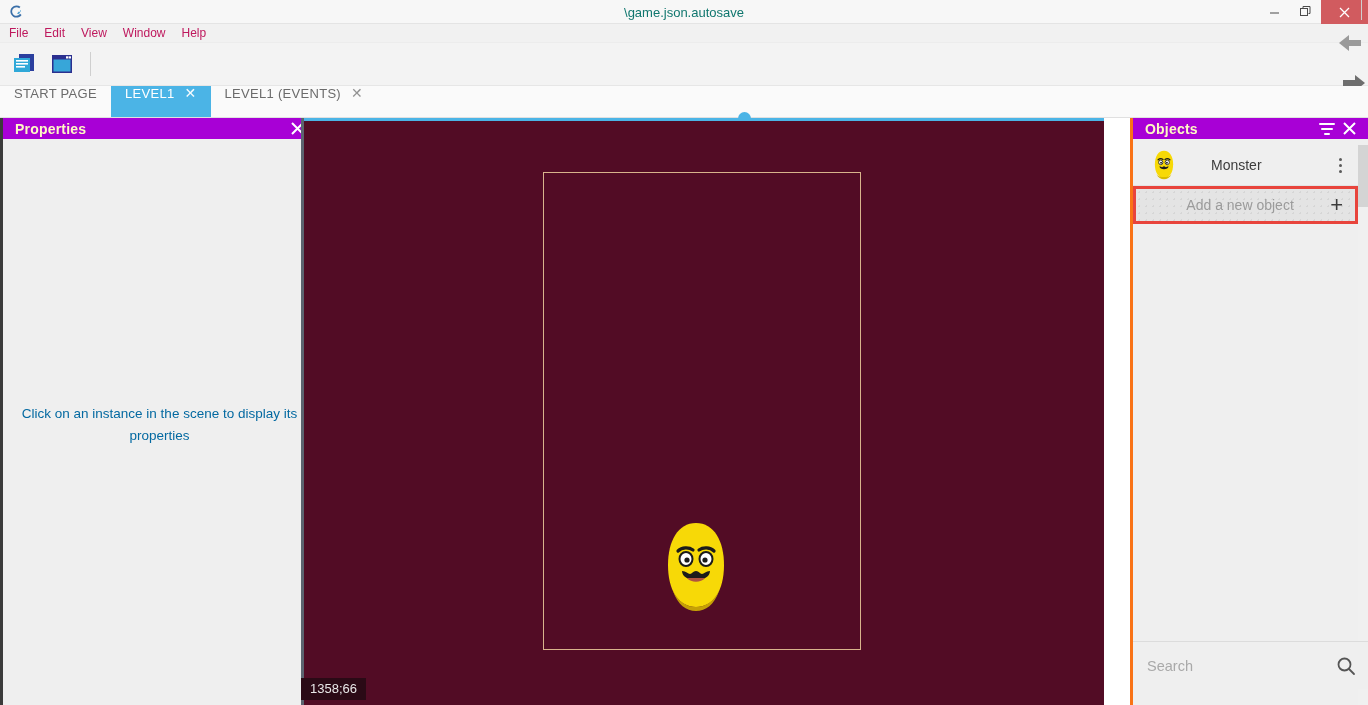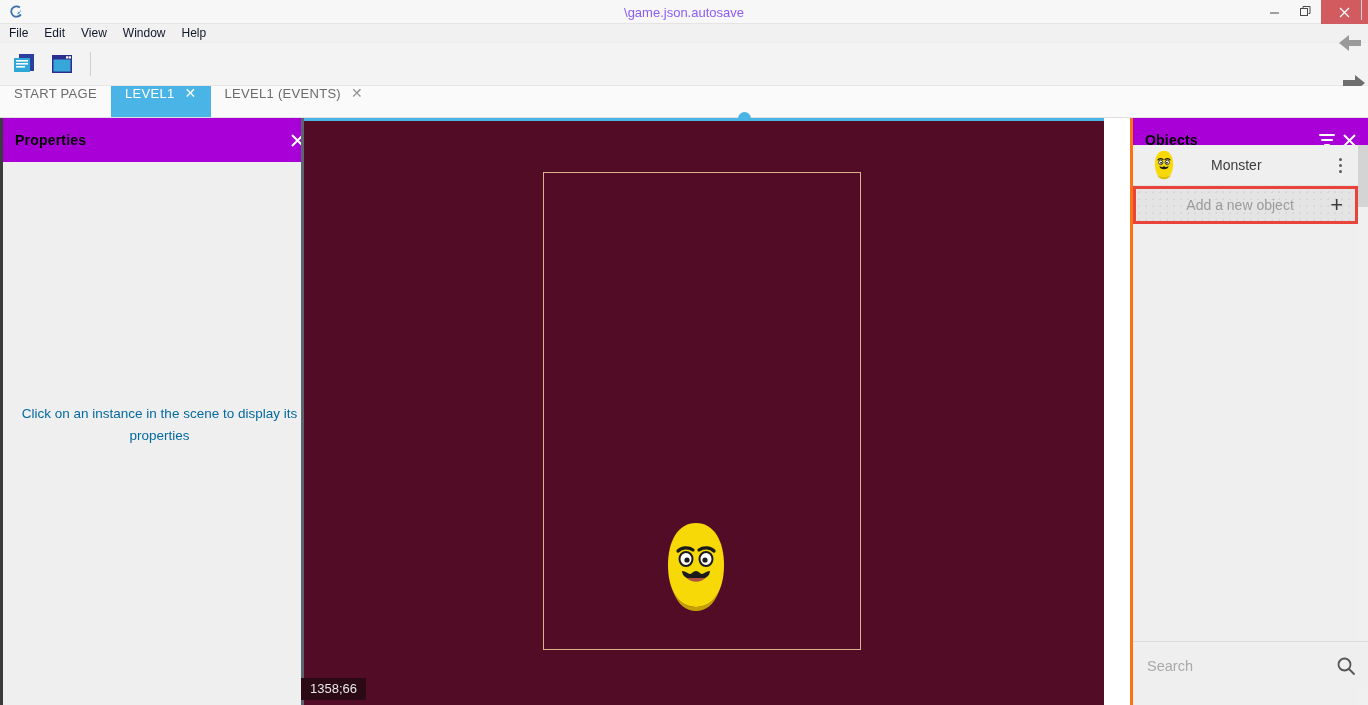--- a/index.html
+++ b/index.html
@@ -23,21 +23,21 @@
     align-items: center; justify-content: center;
     padding-left: 6px;
   }
   .app-logo svg { display:block; }
   .title-center {
     position: absolute; left: 0; right: 0; top: 0; height: 24px;
     display: flex; align-items: center; justify-content: center;
     pointer-events: none;
   }
   .title-text {
-    font-size: 13px; color: #8b5cf6;
+    font-size: 13px; color: #0f766e;
     display: flex; align-items: baseline; white-space: nowrap;
   }
   .title-blur {
     display: inline-block;
     color: rgba(120,120,120,0.45);
     filter: blur(3.2px);
     letter-spacing: 0.2px;
     user-select: none;
   }
   .winbtns { position: absolute; right: 0; top: 0; height: 24px; display: flex; }
@@ -47,21 +47,21 @@
   }
   .winbtn.close { width: 47px; background: #d15b5f; color: #ffffff; }
 
   
   .menubar {
     position: absolute; left: 0; top: 24px; width: 1368px; height: 19px;
     background: #f1f1f1; display: flex; align-items: center;
     border-bottom: 1px solid #ececec;
   }
   .menu-item {
-    font-size: 12px; color: #0f172a; padding: 0 8px; line-height: 19px;
+    font-size: 12px; color: #be185d; padding: 0 8px; line-height: 19px;
   }
   .menu-item:first-child { padding-left: 9px; }
 
   
   .toolbar {
     position: absolute; left: 0; top: 43px; width: 1368px; height: 43px;
     background: #f3f3f3; display: flex; align-items: center;
     border-bottom: 1px solid #e6e6e6;
   }
   .tb-left { display: flex; align-items: center; padding-left: 8px; gap: 6px; }
@@ -85,22 +85,22 @@
   .tab .tab-x { font-size: 14px; line-height: 1; color: inherit; opacity: .95; }
   .tab.inactive .tab-x { color: #8d8d8d; }
 
   
   .left-panel {
     position: absolute; left: 0; top: 118px; width: 317px; height: 587px;
     background: #efefef; border-right: 1px solid #cfcfcf;
     border-left: 3px solid #3b3b3b;
   }
   .panel-header {
-    height: 44px; background: #a800d6; display: flex; align-items: center;
-    padding: 0 8px 0 12px; color: #000000;
+    height: 21px; background: #a800d6; display: flex; align-items: center;
+    padding: 0 8px 0 12px; color: #fef9c3;
   }
   .panel-title { font-size: 14px; font-weight: 600; letter-spacing: .2px; flex: 1; }
   .panel-icon { width: 22px; height: 22px; display: flex; align-items: center; justify-content: center; }
   .left-body {
     position: absolute; left: 0; top: 27px; right: 0; bottom: 0;
     display: flex; align-items: center; justify-content: center;
   }
   .hint-text {
     width: 290px; text-align: center; font-size: 13.5px; color: #0369a1; line-height: 22px;
   }

